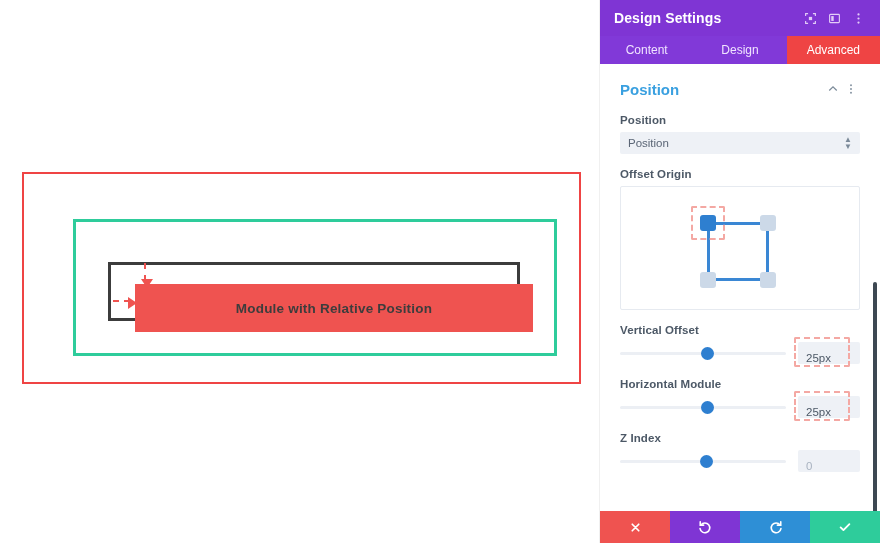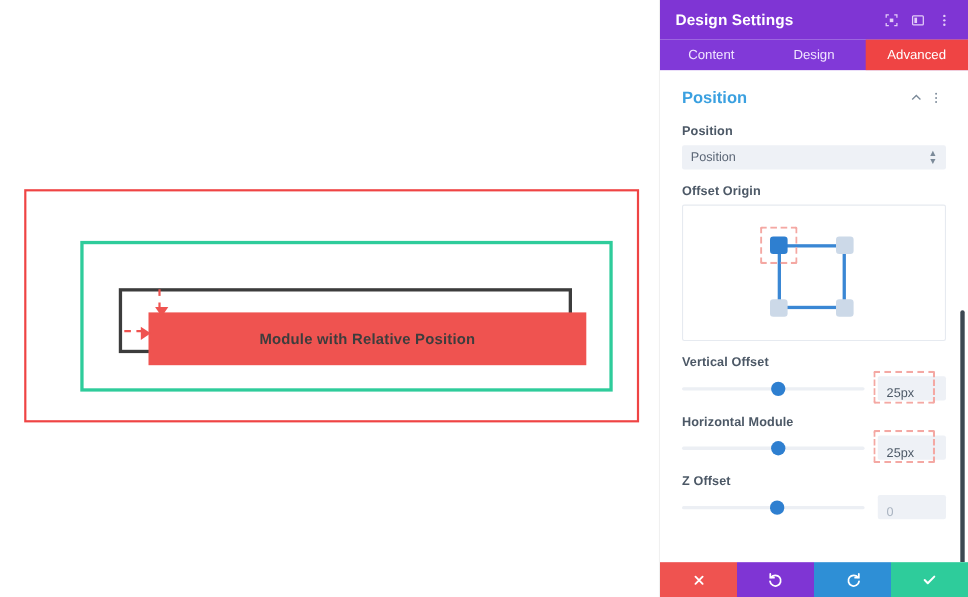--- a/index.html
+++ b/index.html
@@ -299,21 +299,21 @@
             <div class="thumb" style="left:49%"></div>
           </div>
           <div class="num-input">
             <div class="num-hl"></div>
             <div class="nv">25px</div>
           </div>
         </div>
       </div>
 
       <div class="field">
-        <div class="field-label">Z Offset</div>
+        <div class="field-label">Z Index</div>
         <div class="slider-row">
           <div class="slider">
             <div class="track"></div>
             <div class="thumb" style="left:48%"></div>
           </div>
           <div class="num-input">
             <div class="nv ph">0</div>
           </div>
         </div>
       </div>

